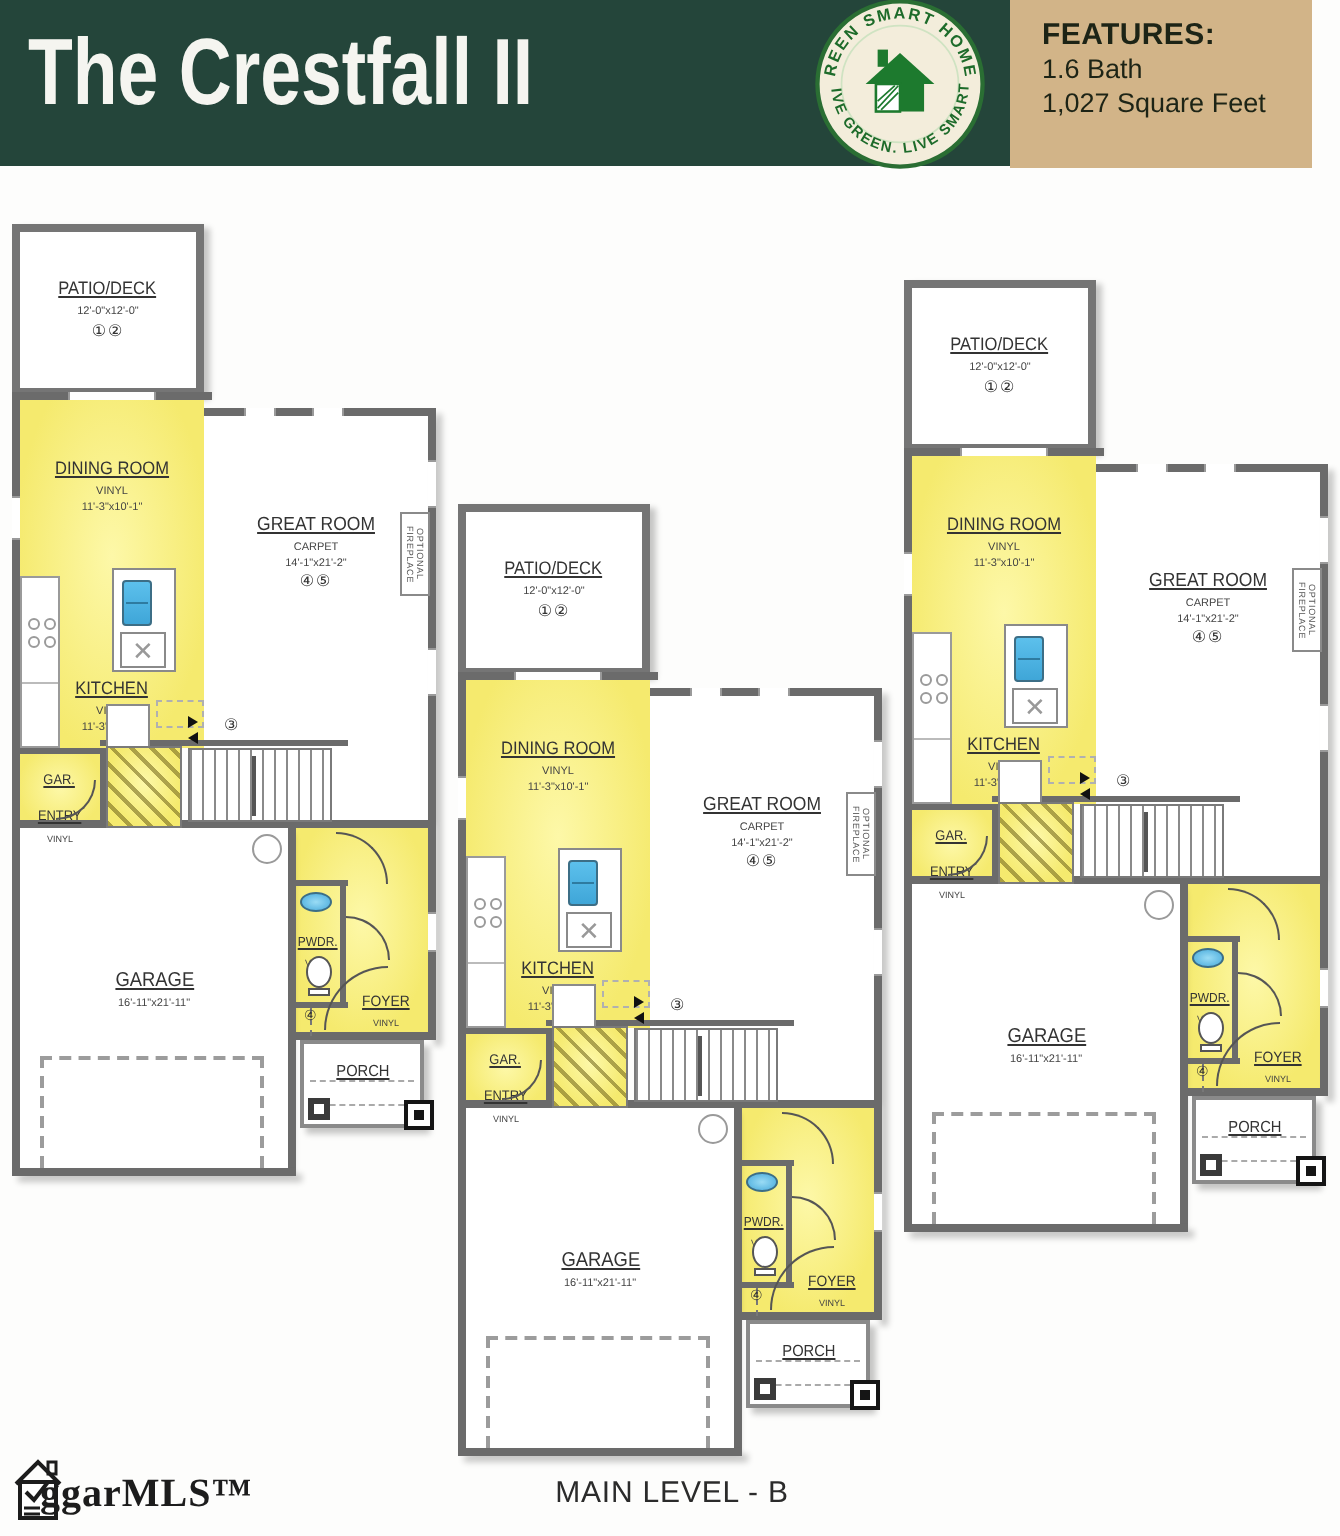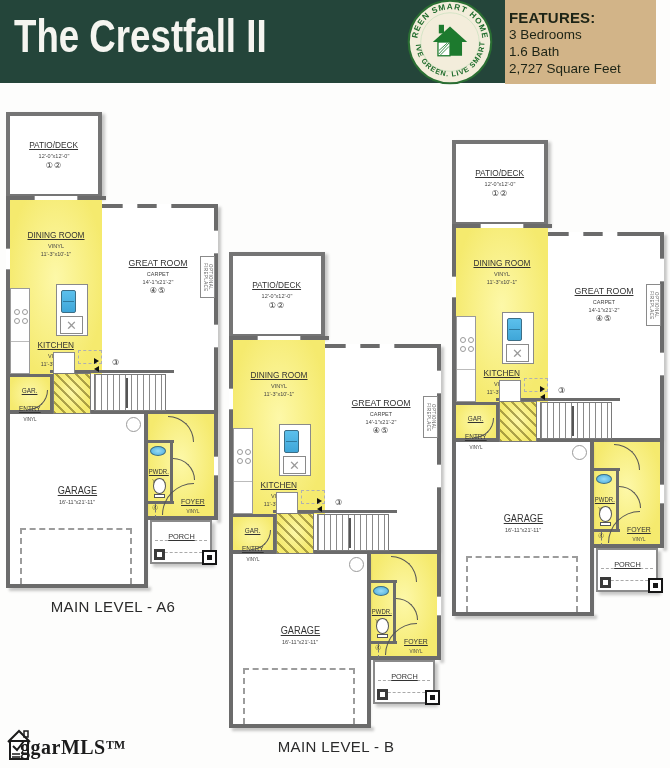--- a/index.html
+++ b/index.html
@@ -5,21 +5,21 @@
   * { margin:0; padding:0; box-sizing:border-box; }
   body { background:#fff; }
   .stage { position:relative; width:670px; height:768px; background:#fdfdfc;
            font-family:"Liberation Sans", sans-serif; overflow:hidden; }
 
   
   .header { position:absolute; left:0; top:0; width:602px; height:83px; background:#24453a; }
   .title { position:absolute; left:14px; top:8px; color:#f5f5f0; font-size:47px; font-weight:bold;
            letter-spacing:0px; transform:scaleX(.78); transform-origin:0 50%; white-space:nowrap; }
   .features { position:absolute; left:505px; top:0; width:151px; height:84px; background:#d2b488;
-              padding:9px 0 0 4px; color:#1d2416; }
+              padding:9px 0 0 16px; color:#1d2416; }
   .features .fhead { font-size:15px; font-weight:bold; letter-spacing:.2px; }
   .features .fitem { font-size:13.5px; line-height:17px; }
   .logo { position:absolute; left:407px; top:-1px; width:86px; height:86px; }
 
   
   #plans-layer { position:absolute; left:0; top:0; width:670px; height:768px; }
   .plan { position:absolute; width:218px; height:510px; }
   .plan-0 { left:4px;   top:112px; }
   .plan-1 { left:227px; top:252px; }
   .plan-2 { left:450px; top:140px; }
@@ -101,23 +101,22 @@
 </style>
 </head>
 <body>
 
 <div class="stage">
 
   <div class="header">
     <div class="title">The Crestfall II</div>
     <div class="features">
       <div class="fhead">FEATURES:</div>
-      <div class="fitem">3 Bedrooms</div>
       <div class="fitem">1.6 Bath</div>
-      <div class="fitem">2,727 Square Feet</div>
+      <div class="fitem">1,027 Square Feet</div>
     </div>
     <svg class="logo" viewBox="0 0 100 100">
       <circle cx="50" cy="50" r="48" fill="#f3eddb" stroke="#2a6e33" stroke-width="2.5"></circle>
       <circle cx="50" cy="50" r="34" fill="none" stroke="#cfe3c2" stroke-width="1"></circle>
       <defs>
         <path id="arcTop" d="M 50,50 m -38,0 a 38,38 0 1,1 76,0"></path>
         <path id="arcBot" d="M 50,50 m -40,0 a 40,40 0 1,0 80,0"></path>
       </defs>
       <text font-size="9.5" font-weight="bold" fill="#1d6b2a" letter-spacing="1.2">
         <textPath href="#arcTop" startOffset="50%" text-anchor="middle">GREEN SMART HOMES</textPath>
@@ -253,21 +252,20 @@
         <div class="dline" style="top:30px;"></div>
         <div class="rlabel" style="left:0; top:3px; width:58px;">
           <span class="nm" style="font-size:8px;">PORCH</span>
         </div>
         <div class="col-l"></div>
         <div class="col-r">
             <div></div>
           </div>
       </div>
 
-      <div class="caption">MAIN LEVEL - A6</div>
     </div>
       <div class="plan plan-1">
 
       <div class="patio"></div>
       <div class="rlabel" style="left:2px; top:22px; width:96px;">
         <span class="nm">PATIO/DECK</span>
         <span class="sub">12'-0"x12'-0"</span>
         <span class="keys">①②</span>
       </div>
 

